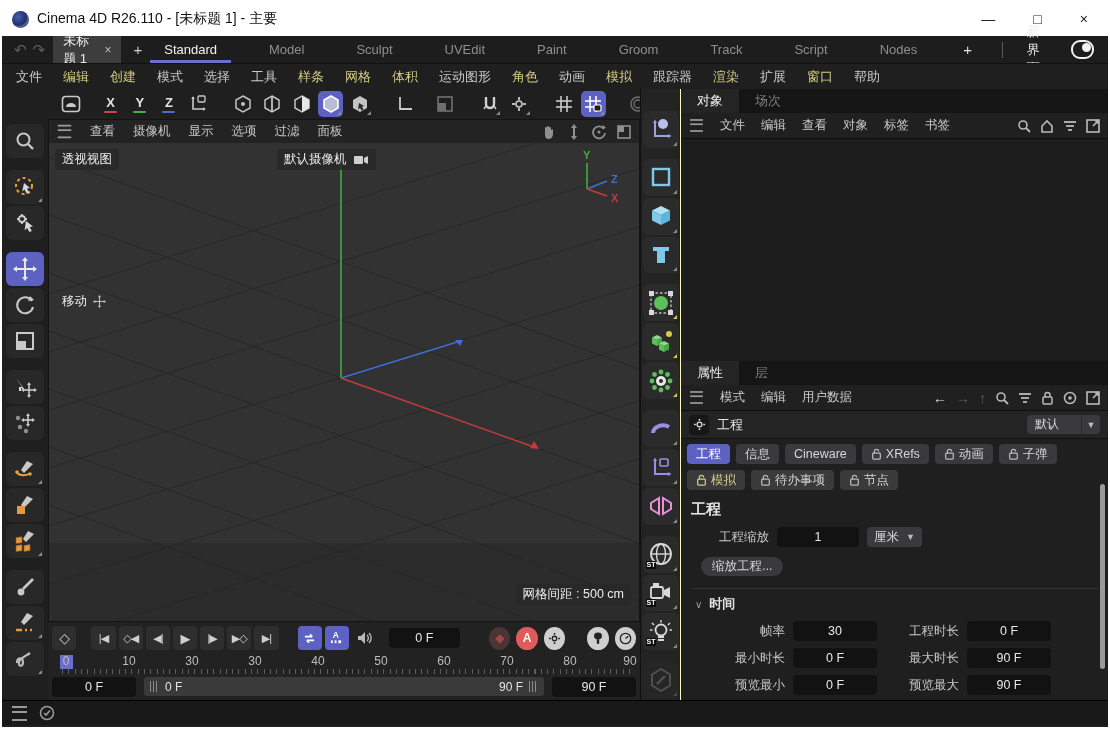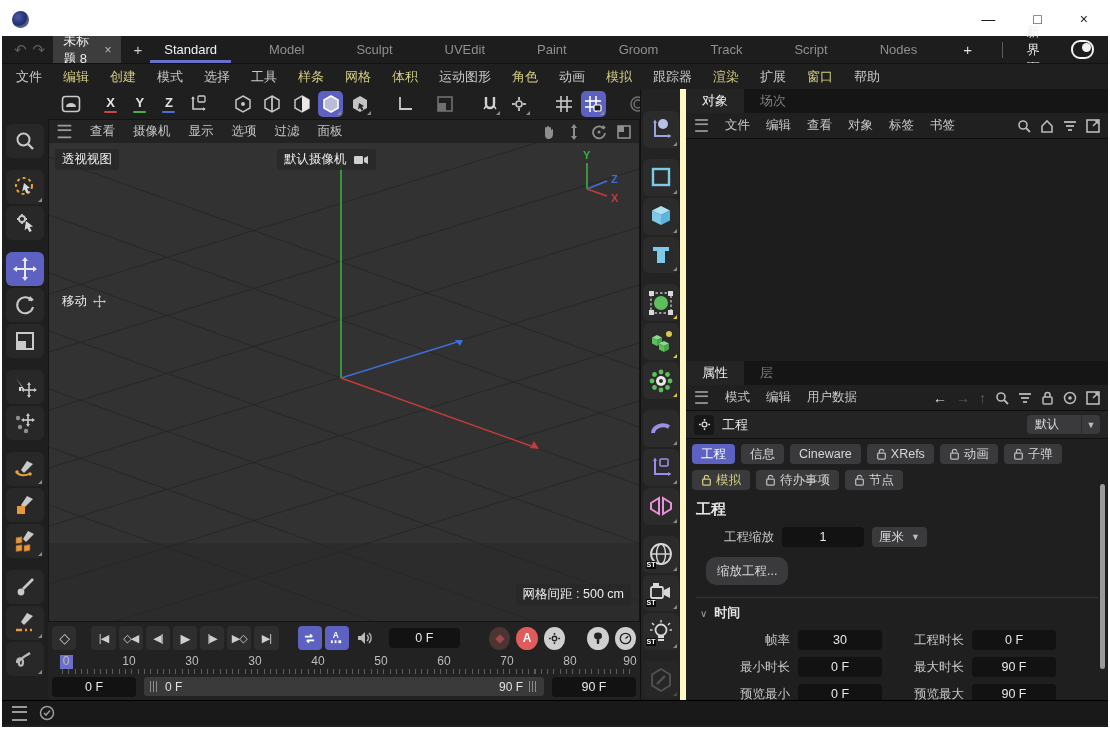--- a/index.html
+++ b/index.html
@@ -52,21 +52,21 @@
   .vp-menu{color:#c6c6c6;font-size:12.5px;}
   .vp-hicons{margin-left:auto;display:flex;gap:10px;align-items:center;}
   .vp-canvas{position:absolute;left:0;top:23px;right:0;bottom:0;overflow:hidden;}
   .chip{position:absolute;background:rgba(40,40,40,.85);color:#ececec;font-size:12.5px;padding:2px 7px;border-radius:2px;display:flex;gap:6px;align-items:center;}
   
   .rightstrip{left:638px;top:87px;width:40px;height:611px;background:#232323;display:flex;flex-direction:column;align-items:center;padding-top:22px;border-left:1px solid #101010;}
   .rs{width:36px;height:37px;border-radius:6px;background:#2b2b2b;display:flex;align-items:center;justify-content:center;position:relative;margin-bottom:2px;}
   .rgap{height:9px;}
   .stbadge{position:absolute;left:3px;bottom:4px;background:#0c0c0c;color:#fff;font-size:7px;font-weight:bold;padding:0 1px;border-radius:1px;line-height:8px;}
   
-  .rightpanel{left:678px;top:87px;width:428px;height:611px;background:#1f1f1f;border-left:6px solid #fef9c3;overflow:hidden;}
+  .rightpanel{left:678px;top:87px;width:428px;height:611px;background:#1f1f1f;border-left:1px solid #fef9c3;overflow:hidden;}
   .ptabs{height:24px;background:#151515;display:flex;align-items:flex-end;}
   .ptab{padding:3px 16px;color:#7f7f7f;font-size:13px;}
   .ptab.active{background:#242424;color:#f0f0f0;}
   .pmenu{height:25px;background:#202020;display:flex;align-items:center;gap:16px;padding:0 8px;border-bottom:1px solid #0e0e0e;}
   .pmi{color:#c9c9c9;font-size:12.5px;}
   .pmenu-icons{margin-left:auto;display:flex;gap:9px;align-items:center;}
   .ombody{height:222px;background:#1d1d1d;}
   .objrow{height:27px;display:flex;align-items:center;gap:8px;padding:0 8px;background:#242424;border-bottom:1px solid #101010;}
   .gearchip{width:20px;height:20px;border-radius:4px;background:#171717;display:flex;align-items:center;justify-content:center;}
   .preset{margin-left:auto;display:flex;align-items:center;background:#3a3a3c;border-radius:4px;height:19px;}
@@ -76,21 +76,21 @@
   .atab{height:20px;display:inline-flex;align-items:center;gap:4px;background:#3a3a3c;border-radius:4px;padding:0 9px;color:#d6d6d6;font-size:12.5px;}
   .atab.active{background:#5c61c2;color:#fff;}
   .atab.accent{color:#d3cc83;}
   .ambody{padding:6px 10px 0 10px;position:relative;}
   .secheading{font-size:15px;font-weight:bold;color:#e8e8e8;margin:4px 0 8px 0;}
   .formrow{display:flex;align-items:center;gap:8px;margin:6px 0 6px 28px;}
   .flabel{color:#c8c8c8;font-size:12.5px;}
   .fld{background:#121212;border-radius:4px;color:#e8e8e8;display:flex;align-items:center;justify-content:center;height:20px;font-size:12.5px;}
   .dd{display:flex;align-items:center;background:#3a3a3c;border-radius:4px;height:20px;padding:0 7px;gap:7px;color:#dedede;font-size:12.5px;}
   .dd .arr{color:#bdbdbd;font-size:9px;}
-  .pillbtn{display:inline-flex;align-items:center;height:28px;background:#3a3a3c;border-radius:10px;padding:0 11px;color:#d6d6d6;font-size:12.5px;margin:4px 0 2px 10px;}
+  .pillbtn{display:inline-flex;align-items:center;height:19px;background:#3a3a3c;border-radius:10px;padding:0 11px;color:#d6d6d6;font-size:12.5px;margin:4px 0 2px 10px;}
   .hr{border-top:1px solid #343434;margin:10px 0 6px 0;}
   .sechead2{display:flex;align-items:center;gap:7px;color:#e3e3e3;font-weight:bold;font-size:13px;margin:6px 0 8px 4px;}
   .caret{color:#9f9f9f;font-size:10px;font-weight:normal;}
   .timegrid{display:grid;grid-template-columns:66px 84px 74px 84px;column-gap:8px;row-gap:7px;margin-left:28px;align-items:center;}
   .timegrid .flabel{text-align:right;}
   .scrollbar{position:absolute;right:3px;top:395px;width:5px;height:185px;border-radius:3px;background:#9a9a9a;}
   
   .timeline{left:46px;top:620px;width:592px;height:78px;background:#222222;}
   .trow1{height:32px;display:flex;align-items:center;gap:3px;padding:0 4px;}
   .pb{width:26px;height:24px;border-radius:4px;display:flex;align-items:center;justify-content:center;color:#cfcfcf;font-size:11px;background:#2e2e2e;letter-spacing:-1px;}
@@ -115,34 +115,35 @@
   .hamb::after{content:"";position:absolute;left:0;right:0;top:3px;height:2px;background:#9a9a9a;}
   .statustext{color:#ececec;font-size:13px;}
 </style>
 </head>
 <body>
 
 <div id="app">
 
   <div class="abs titlebar">
     <span class="c4dlogo"></span>
+    <span class="title-text">Cinema 4D R26.110 - [未标题 1] - 主要</span>
     <span class="wcontrols" style="margin-left:auto;display:flex;gap:38px;padding-right:10px;">
       <span class="wbtn">—</span>
       <span class="wbtn">□</span>
       <span class="wbtn">×</span>
     </span>
   </div>
 
   <div class="abs tabbar">
     <span class="undoredo">
       <span>↶</span>
       <span>↷</span>
     </span>
     <span class="doctab">
-      <span>未标题 8</span>
+      <span>未标题 1</span>
       <span class="x">×</span>
     </span>
     <span class="addtab">+</span>
     <span class="layouts">
       <span class="lay active">Standard</span>
       <span class="lay">Model</span>
       <span class="lay">Sculpt</span>
       <span class="lay">UVEdit</span>
       <span class="lay">Paint</span>
       <span class="lay">Groom</span>

